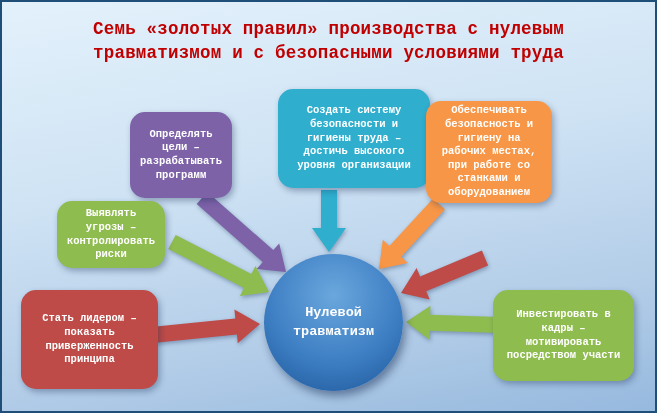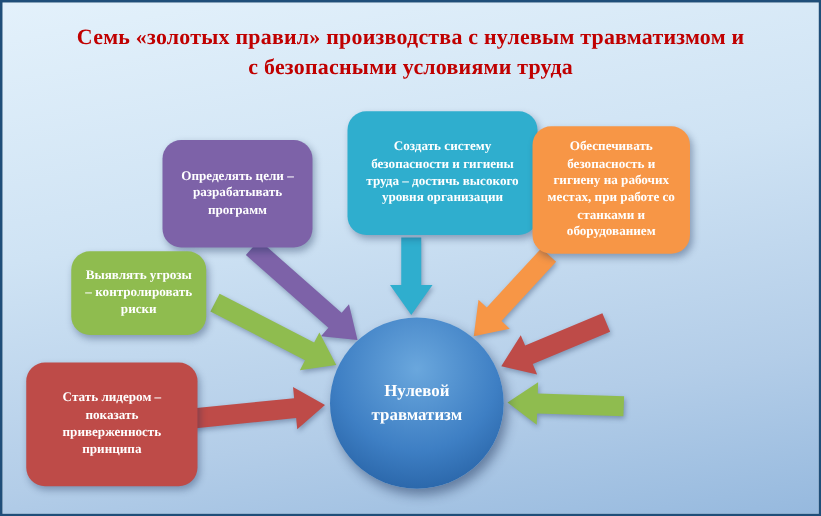--- a/index.html
+++ b/index.html
@@ -3,21 +3,21 @@
 <meta charset="utf-8">
 <style>
   html,body{margin:0;padding:0;background:#ffffff;}
   .slide{
     position:relative;
     width:657px;height:413px;
     box-sizing:border-box;
     border:2px solid #1F4E79;
     background:linear-gradient(170deg,#e3f1fb 0%,#cfe3f4 40%,#b3cde8 75%,#96b9de 100%);
     overflow:hidden;
-    font-family:Liberation Serif, serif;
+    font-family:Liberation Mono, monospace;
   }
   .title{
     position:absolute;left:0;right:0;top:16px;
     margin:0 auto;max-width:545px;
     text-align:center;
     font-size:17.5px;line-height:1.35;font-weight:bold;
     letter-spacing:.2px;
   }
   .box{
     position:absolute;
@@ -52,33 +52,36 @@
   <svg class="arrows" id="arrows" width="657" height="413" viewBox="0 0 657 413">
       <polygon points="194.7,202 260.7,260.1 254.8,266.9 284,270 277.2,241.4 271.3,248.1 205.3,190" fill="#7D62A8"></polygon>
       <polygon points="319,188 319,226 310,226 327,250 344,226 335,226 335,188" fill="#2FAECE"></polygon>
       <polygon points="431.1,196.6 387.4,243.9 380.8,237.8 377,267 405.8,260.9 399.2,254.8 442.9,207.4" fill="#F79646"></polygon>
       <polygon points="479.9,248.6 418.1,274.4 414.6,266.1 399,291 427.7,297.5 424.2,289.2 486.1,263.4" fill="#BE4B48"></polygon>
       <polygon points="497.3,315 428.2,312.8 428.5,303.8 404,320 427.4,337.8 427.7,328.8 496.7,331" fill="#8FBC4F"></polygon>
       <polygon points="150.8,341 234.9,332.4 235.8,341.3 258,322 232.4,307.5 233.3,316.5 149.2,325" fill="#BE4B48"></polygon>
       <polygon points="166.3,247.1 242,286.1 237.9,294.1 267,290 253.5,263.9 249.3,271.9 173.7,232.9" fill="#8FBC4F"></polygon>
     </svg>
 
-  <div class="box" style="left: 128px; top: 110px; width: 120px; height: 86px; background-color: rgb(125, 98, 168);">
+  <div class="box" style="left: 128px; top: 110px; width: 102px; height: 86px; background-color: rgb(125, 98, 168);">
     <span>Определять цели – разрабатывать программ</span>
   </div>
 
   <div class="box" style="left: 276px; top: 87px; width: 152px; height: 99px; background-color: rgb(47, 174, 206);">
     <span>Создать систему безопасности и гигиены труда – достичь высокого уровня организации</span>
   </div>
 
   <div class="box" style="left: 424px; top: 99px; width: 126px; height: 102px; background-color: rgb(247, 150, 70);">
     <span>Обеспечивать безопасность и гигиену на рабочих местах, при работе со станками и оборудованием</span>
   </div>
 
 
+  <div class="box" style="left: 491px; top: 288px; width: 141px; height: 91px; background-color: rgb(143, 188, 79);">
+    <span>Инвестировать в кадры – мотивировать посредством участи</span>
+  </div>
 
   <div class="box" style="left: 19px; top: 288px; width: 137px; height: 99px; background-color: rgb(190, 75, 72);">
     <span>Стать лидером – показать приверженность принципа</span>
   </div>
 
   <div class="box" style="left: 55px; top: 199px; width: 108px; height: 67px; background-color: rgb(143, 188, 79);">
     <span>Выявлять угрозы – контролировать риски</span>
   </div>
 
   <div class="circle" style="background: radial-gradient(circle at 50% 30%, rgb(106, 167, 221) 0%, rgb(62, 127, 196) 55%, rgb(30, 87, 153) 100%);">

